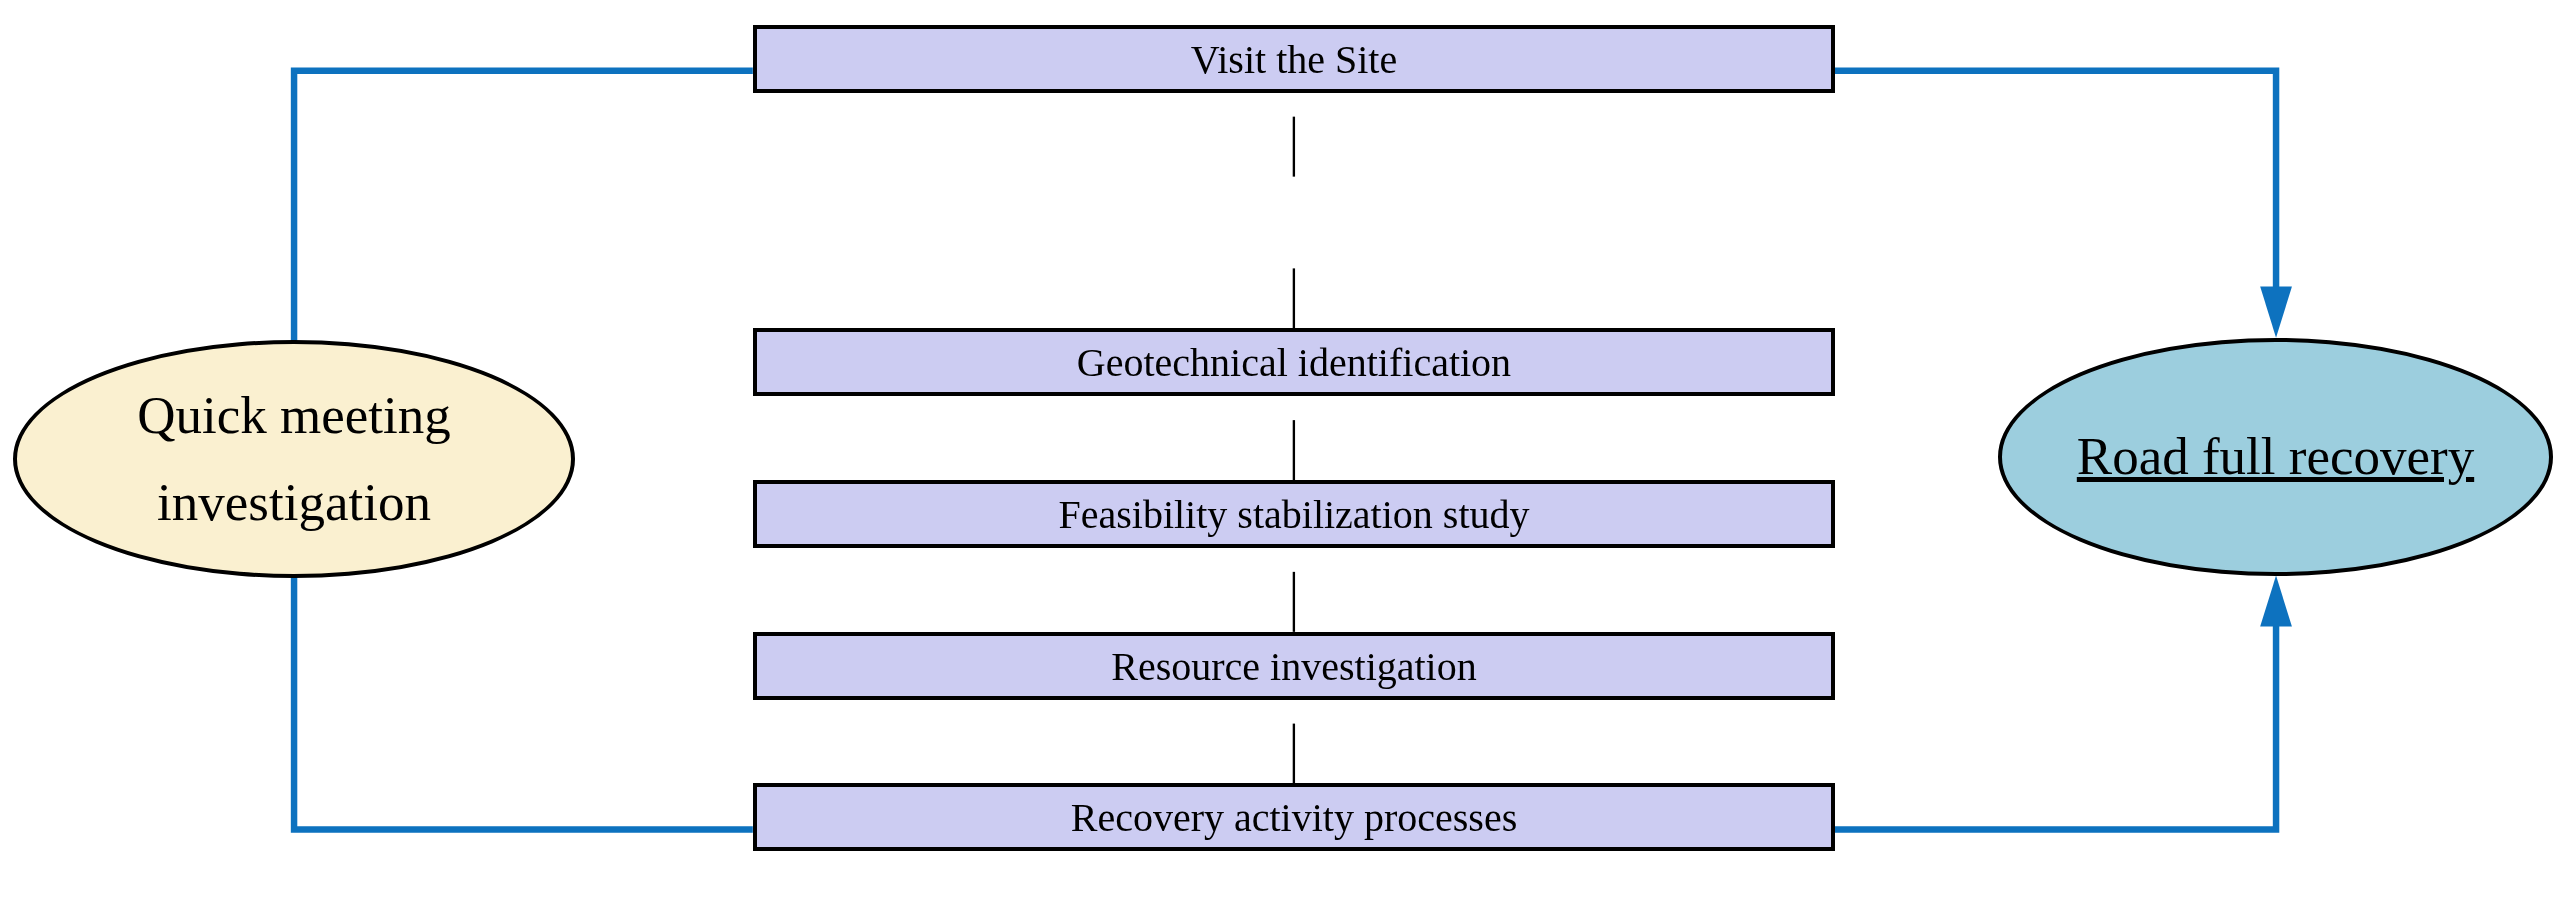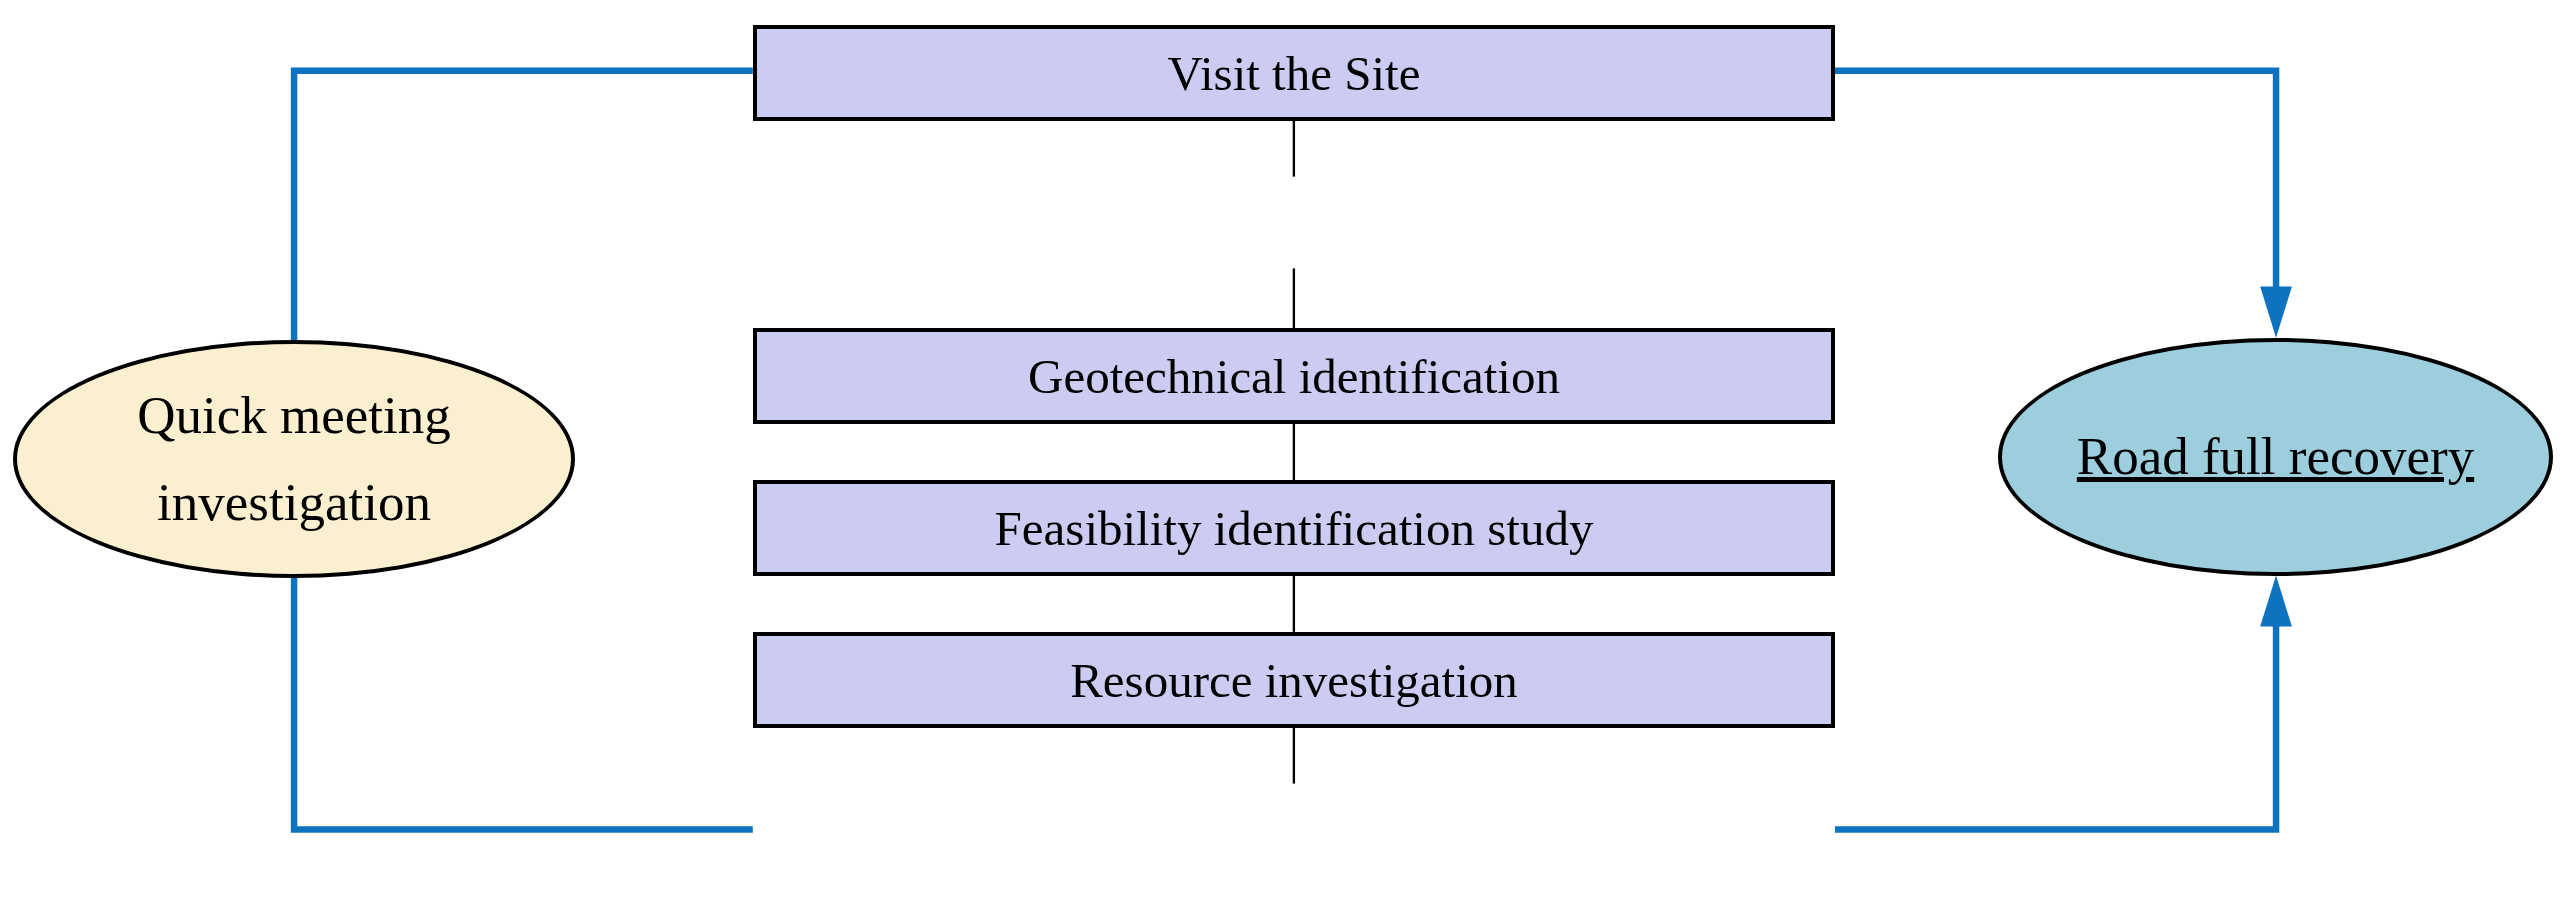--- a/index.html
+++ b/index.html
@@ -15,24 +15,24 @@
   .blue-line{stroke:var(--connector);stroke-width:11;fill:none;}
   .blue-arrowhead{fill:var(--connector);stroke:none;}
   .step-line{stroke:var(--step-line);stroke-width:4;fill:none;}
   .node{
     position:absolute;
     display:flex;align-items:center;justify-content:center;
     text-align:center;
     box-sizing:border-box;
   }
   .process{
-    left:753px;width:1082px;height:96px;
+    left:753px;width:1082px;height:68px;
     background:var(--process-fill);
     border:4.7px solid var(--process-border);
-    font-size:49px;
+    font-size:40px;
   }
   .p1{top:25px}.p2{top:176px}.p3{top:328px}.p4{top:480px}.p5{top:632px}.p6{top:783px}
   .ellipse{
     border:4.7px solid var(--process-border);
     border-radius:50%;
     font-size:53px;
     line-height:1.65;
   }
   .start-ellipse{left:13px;top:340px;width:562px;height:238px;background:var(--start-fill);}
   .end-ellipse{left:1998px;top:338px;width:555px;height:238px;background:var(--end-fill);text-decoration:underline;}
@@ -66,24 +66,27 @@
     <span class="label">Quick meeting investigation</span>
   </div>
 
   <div class="node process p1">
     <span class="label">Visit the Site</span>
   </div>
   <div class="node process p3">
     <span class="label">Geotechnical identification</span>
   </div>
   <div class="node process p4">
-    <span class="label">Feasibility identification study</span>
+    <span class="label">Feasibility stabilization study</span>
   </div>
   <div class="node process p5">
     <span class="label">Resource investigation</span>
+  </div>
+  <div class="node process p6">
+    <span class="label">Recovery activity processes</span>
   </div>
 
   <div class="node ellipse end-ellipse">
     <span class="label">Road full recovery</span>
   </div>
 
 </div>
 
 
 </body></html>

